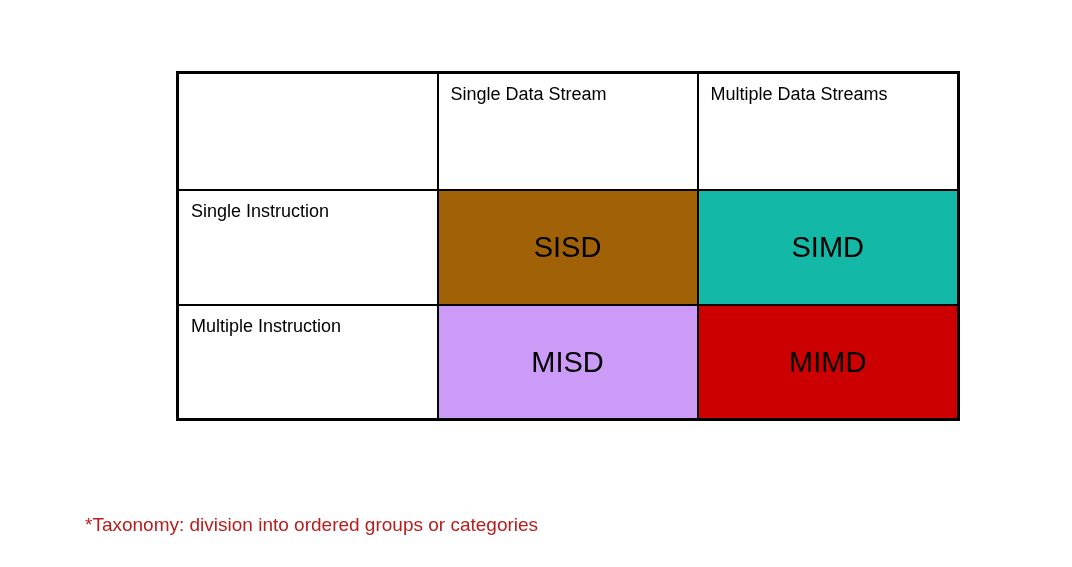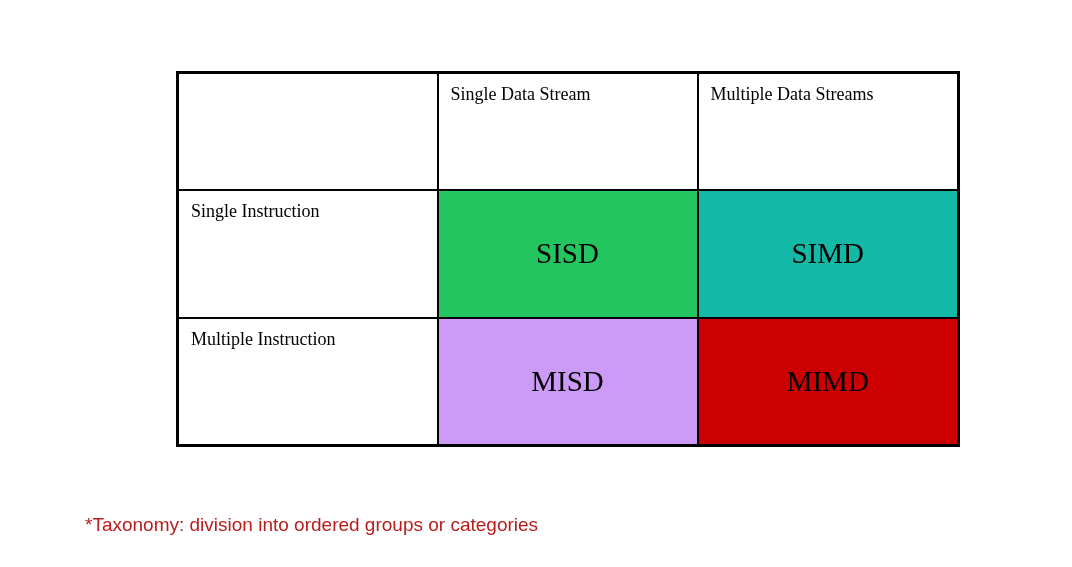--- a/index.html
+++ b/index.html
@@ -20,40 +20,39 @@
     inset: 0;
     background: #ffffff;
   }
   table.flynn {
     position: absolute;
     left: 176px;
     top: 71px;
     border-collapse: collapse;
     table-layout: fixed;
     border: 3px solid #000000;
-    font-family: Liberation Serif, serif;
   }
   table.flynn td {
     border: 2px solid #000000;
     vertical-align: top;
     text-align: left;
     padding: 9px 12px;
     font-size: 18px;
     line-height: 1.25;
     color: #000000;
     overflow: hidden;
   }
   table.flynn td.quad {
     vertical-align: middle;
     text-align: center;
     padding: 0;
     font-size: 29px;
   }
   tr.head-row  { height: 117px; }
-  tr.data-row  { height: 128px; }
+  tr.data-row  { height: 115px; }
   .footnote {
     position: absolute;
     left: 85px;
     top: 513px;
     font-size: 19px;
     line-height: 1.3;
     color: #b91c1c;
     white-space: nowrap;
   }
 </style>
@@ -69,21 +68,21 @@
       <col style="width:261px">
     </colgroup>
     <tbody>
         <tr class="head-row">
       <td></td>
       <td>Single Data Stream</td>
       <td>Multiple Data Streams</td>
     </tr>
     <tr class="data-row">
       <td>Single Instruction</td>
-      <td class="quad" style="background-color: #22c55e;">SISD</td>
+      <td class="quad" style="background-color: #a16207;">SISD</td>
       <td class="quad" style="background-color: #14b8a6;">SIMD</td>
     </tr>
     <tr class="data-row">
       <td>Multiple Instruction</td>
       <td class="quad" style="background-color: rgb(204, 155, 248);">MISD</td>
       <td class="quad" style="background-color: rgb(204, 0, 0);">MIMD</td>
     </tr>
   </tbody>
     </table>
 

